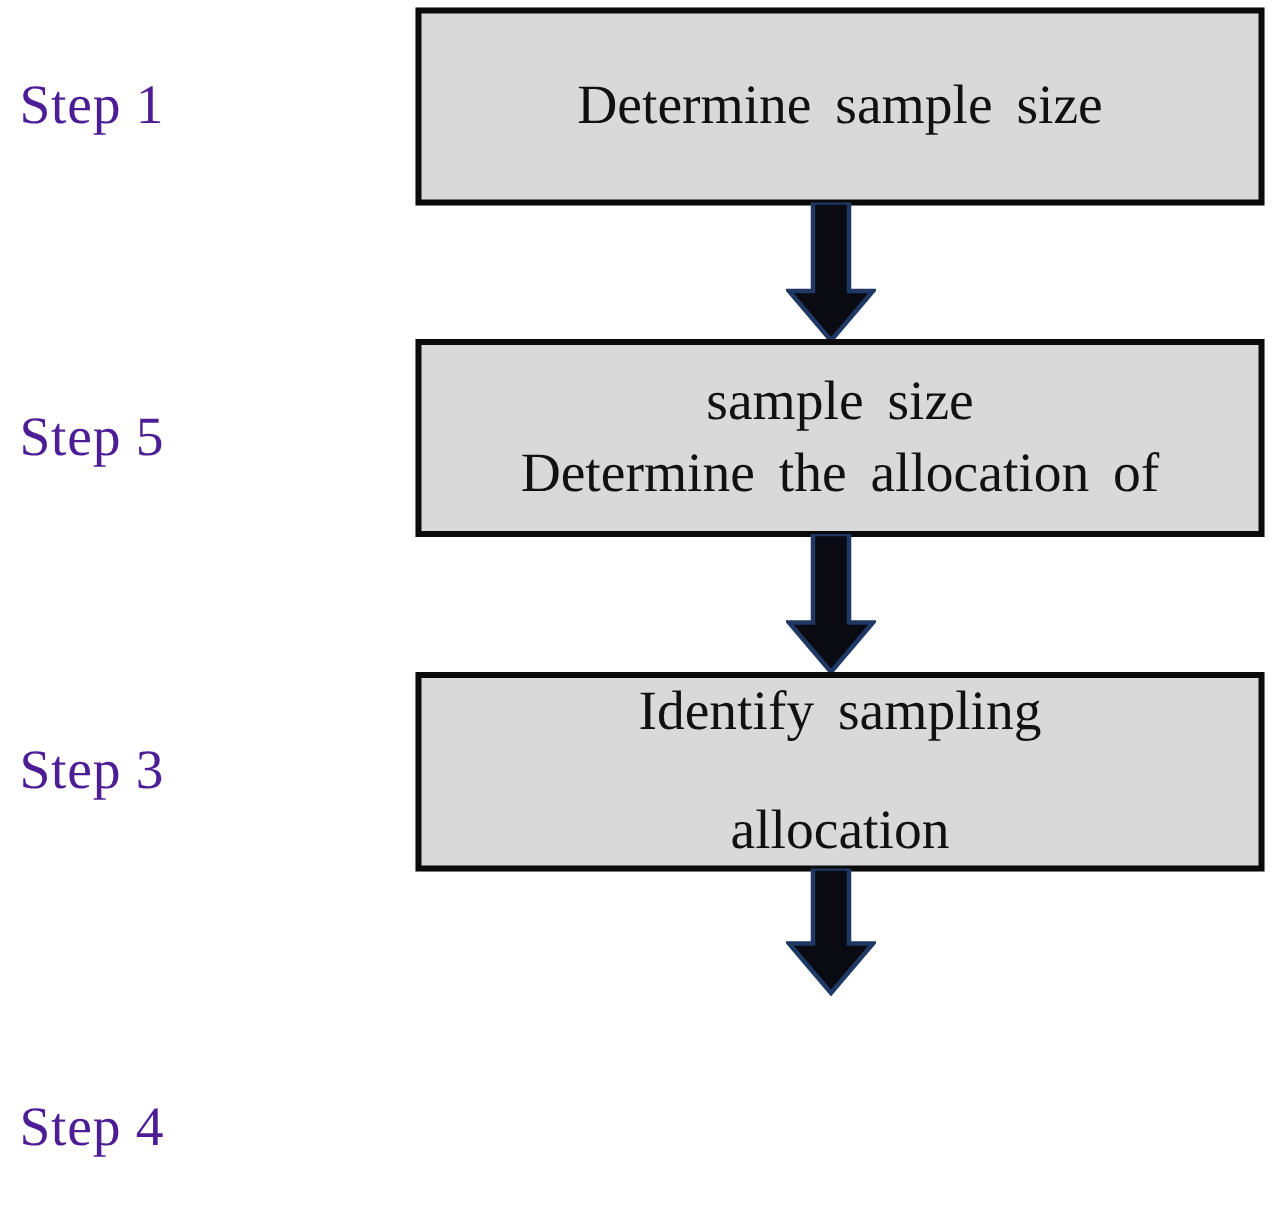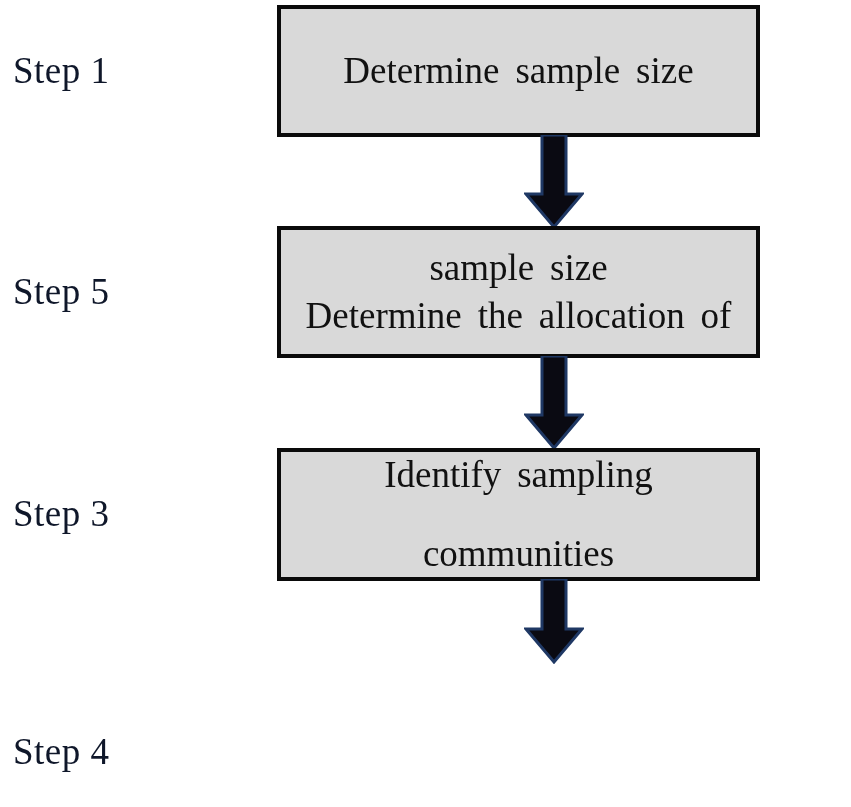--- a/index.html
+++ b/index.html
@@ -15,27 +15,27 @@
     font-family: "Liberation Serif", "DejaVu Serif", serif;
     color: #000000;
     overflow: hidden;
   }
   .step-label {
     position: absolute;
     left: 13px;
     width: 200px;
     font-size: 37px;
     line-height: 48px;
-    color: #0f172a;
+    color: #4c1d95;
     letter-spacing: 0.5px;
   }
   .flow-box {
     position: absolute;
     left: 277px;
-    width: 483px;
+    width: 566px;
     box-sizing: border-box;
     background: #d9d9d9;
     border: 4px solid #0a0a0a;
     display: flex;
     flex-direction: column;
     align-items: center;
     justify-content: center;
     text-align: center;
   }
   .flow-box .line {
@@ -81,21 +81,21 @@
     <span class="line">sample size</span>
     <span class="line">Determine the allocation of</span>
   </div>
 
   <svg class="arrow" style="top: 356px; height: 94px;" viewBox="0 0 60 94" preserveAspectRatio="none">
     <polygon points="18,0 42,0 42,59 58,59 30,92 2,59 18,59"></polygon>
   </svg>
 
   <div class="flow-box" style="top: 448px; height: 133px; gap: 31px;">
     <span class="line">Identify sampling</span>
-    <span class="line">communities</span>
+    <span class="line">allocation</span>
   </div>
 
   <svg class="arrow" style="top: 579px; height: 85px;" viewBox="0 0 60 85" preserveAspectRatio="none">
     <polygon points="18,0 42,0 42,50 58,50 30,83 2,50 18,50"></polygon>
   </svg>
 
 
 </div>
 
 </body></html>

